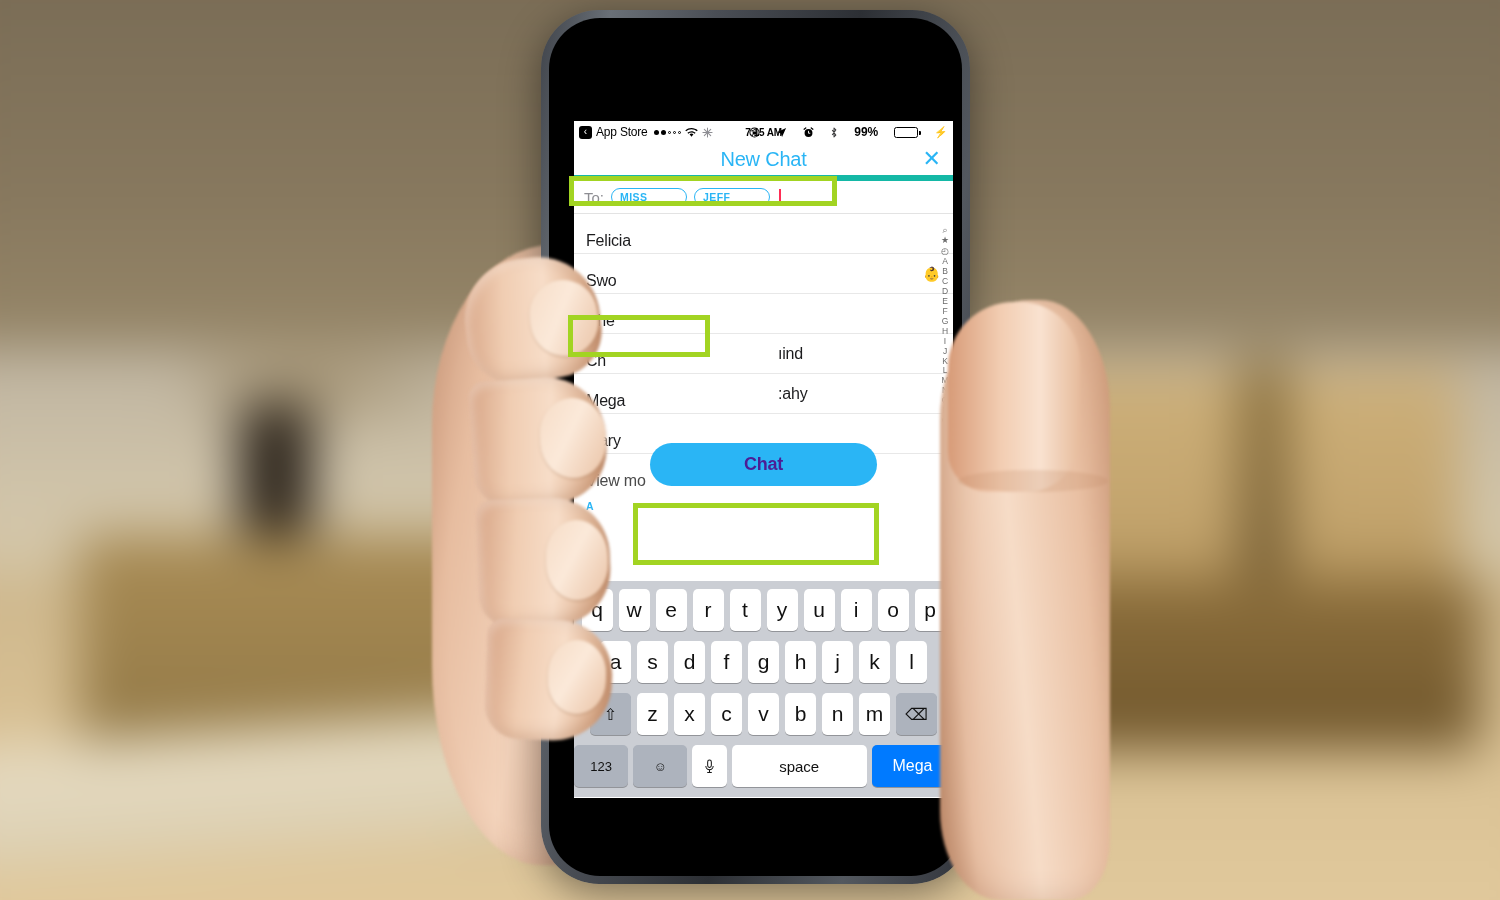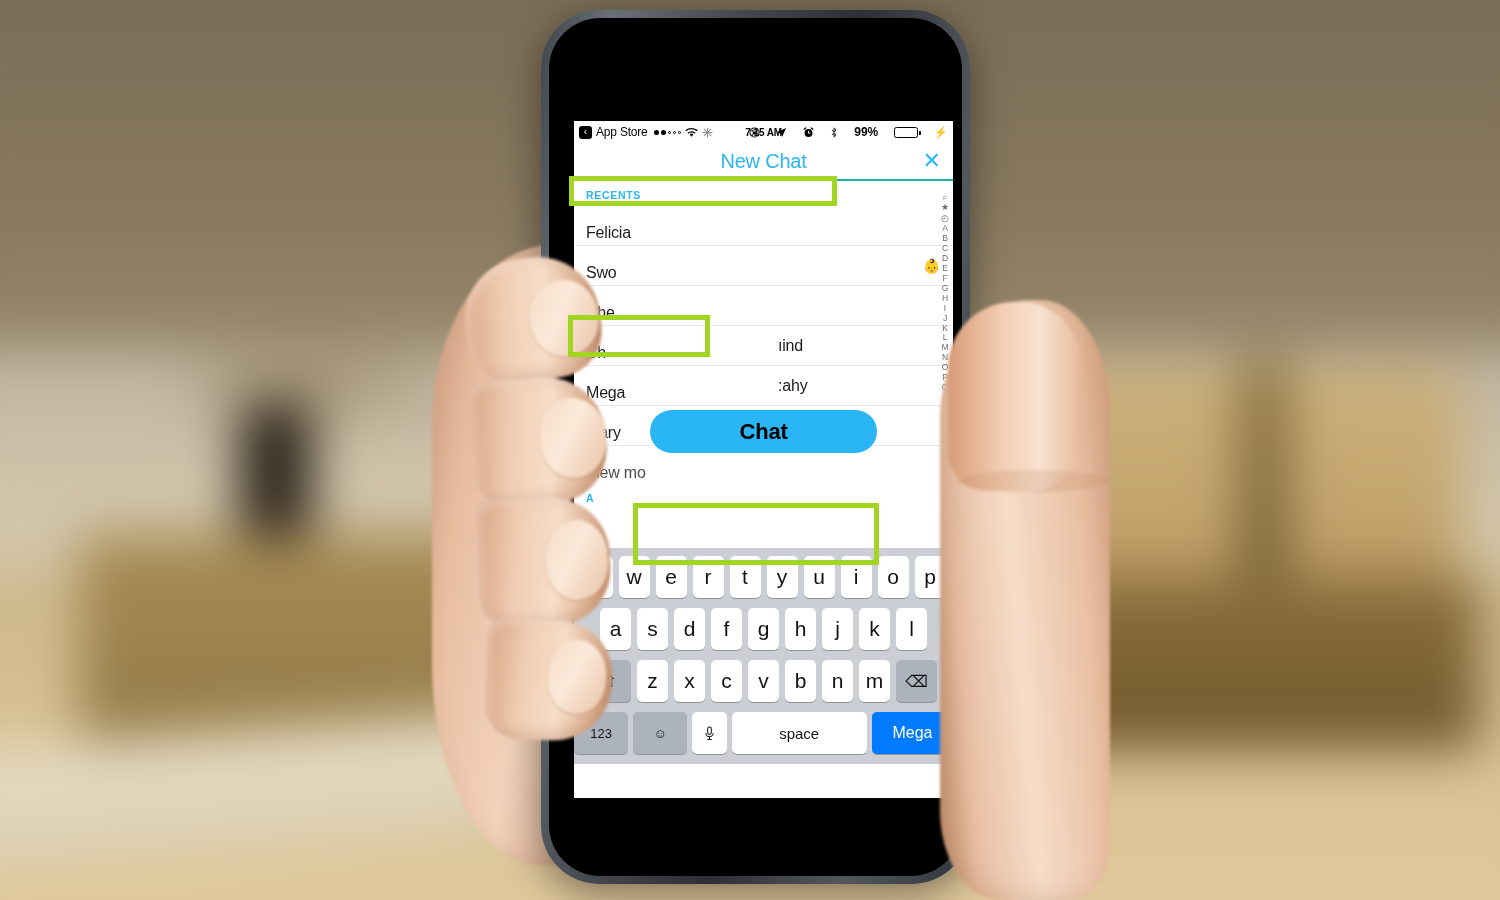--- a/index.html
+++ b/index.html
@@ -181,21 +181,21 @@
     width: 24px; height: 11px; border:1.2px solid #000; border-radius:2.5px;
     position:relative; padding:1px;
   }
   .batt::after{content:"";position:absolute;right:-3.5px;top:3px;width:2px;height:4px;background:#000;border-radius:0 1px 1px 0;}
   .batt-fill{height:100%;background:#4cd964;border-radius:1px;}
 
   
   .navbar {
     height: 38px; background:#fff;
     display:flex; align-items:center; justify-content:center;
-    position:relative; border-bottom:2px solid #14b8a6;
+    position:relative; border-bottom:6px solid #14b8a6;
   }
   .nav-title { font-size:20px; color:#2ab5f5; font-weight:400; letter-spacing:-.2px;}
   .nav-close {
     position:absolute; right:12px; top:50%; transform:translateY(-50%);
     font-size:22px; color:#2ab5f5; line-height:1; font-weight:300;
   }
 
   
   .tofield {
     height: 33px; background:#fff;
@@ -241,21 +241,21 @@
   }
   .index span{ line-height:1.05; }
   .index .ic { font-size:9px; }
 
   
   .chatbtn {
     position:absolute; left:76px; top:229px;
     width:227px; height:43px;
     background:#2ab5f5; border-radius:22px;
     display:flex; align-items:center; justify-content:center;
-    color:#000000; font-size:22px; font-weight:700; letter-spacing:-.2px;
+    color:#4c1d95; font-size:18px; font-weight:700; letter-spacing:-.2px;
   }
 
   
   .keyboard {
     height: 216px;
     background:#cbced4;
     padding-top:8px;
     display:flex; flex-direction:column; gap:10px;
   }
   .krow { display:flex; justify-content:center; gap:6px; }
@@ -362,23 +362,32 @@
             </span>
             <span style="font-size:11px">⚡</span>
           </div>
         </div>
 
         <div class="navbar">
           <span class="nav-title">New Chat</span>
           <span class="nav-close">✕</span>
         </div>
 
+        <div class="tofield">
+          <span class="to-label">To:</span>
+          <span class="chip">
+            <span>MISS</span>
+          </span>
+          <span class="chip">
+            <span>JEFF</span>
+          </span>
+          <span class="caret"></span>
+        </div>
 
         <div class="listarea">
-          <div class="section-hdr">RECENTS</div>
 
           <div class="row">
             <span class="nm">Felicia</span>
           </div>
 
           <div class="row">
             <span class="nm">Swo</span>
             <span class="emoji">👶</span>
           </div>
 

